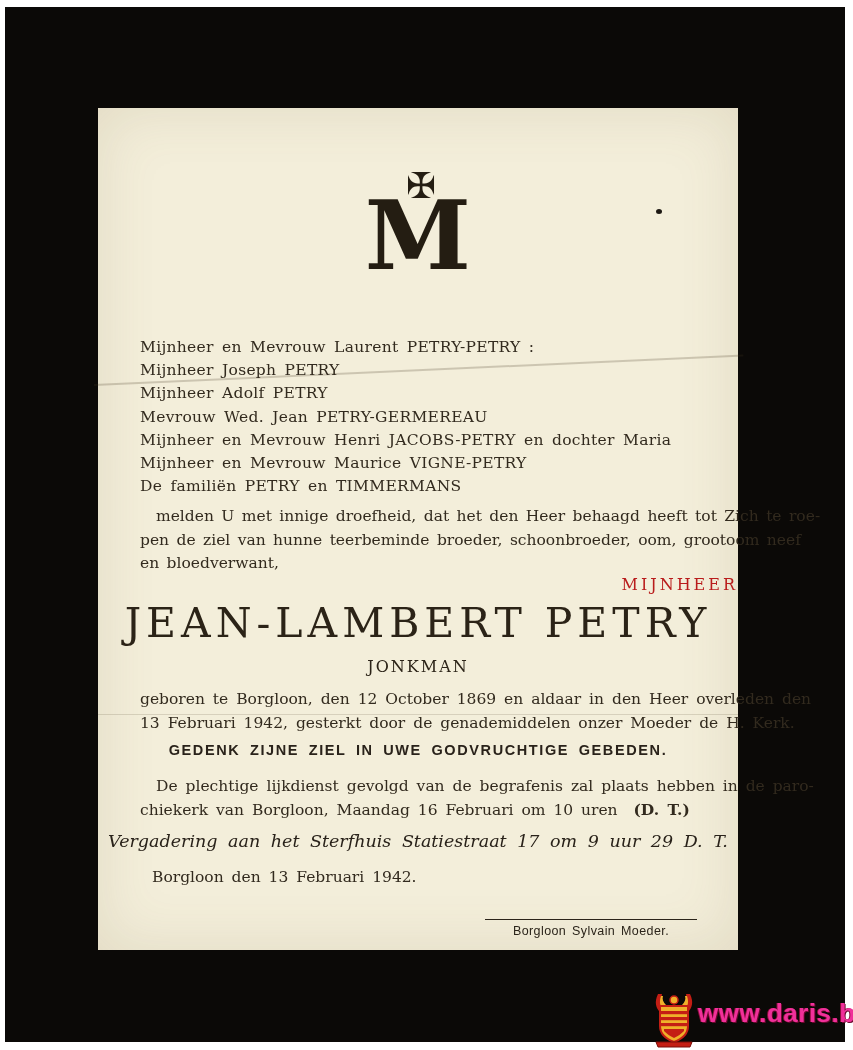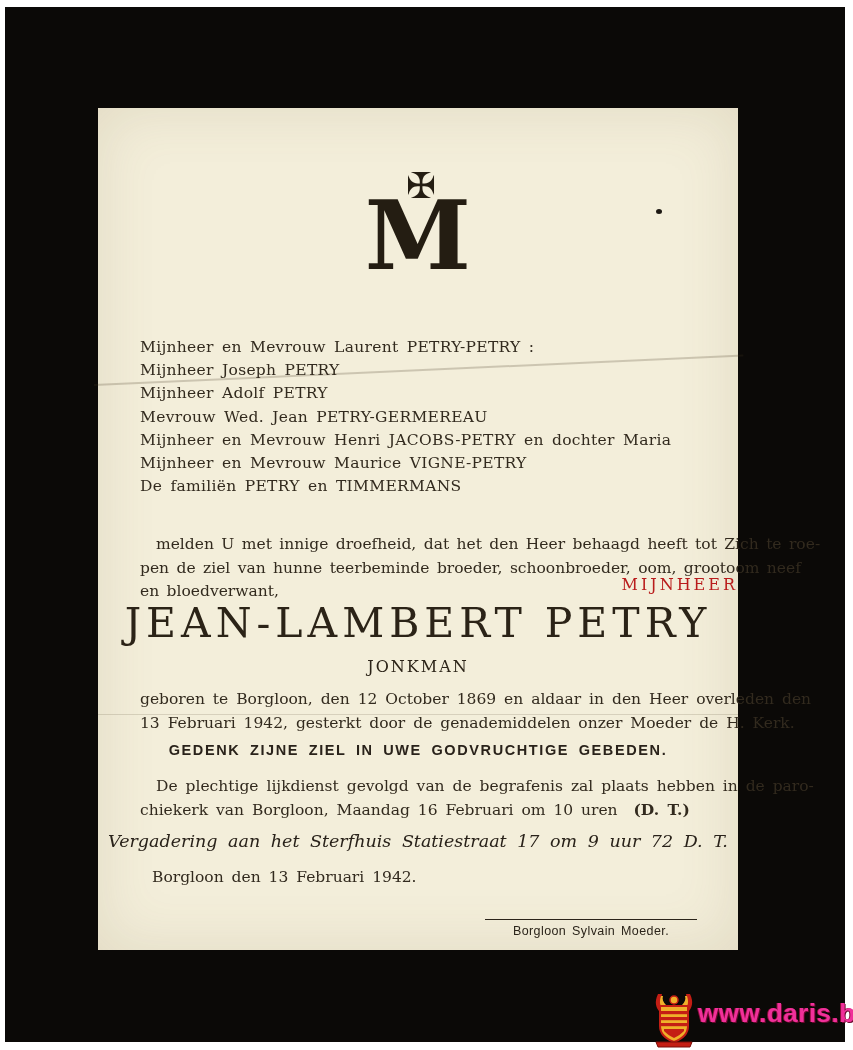--- a/index.html
+++ b/index.html
@@ -51,21 +51,20 @@
   .relatives{
     position:absolute;left:42px;top:228px;width:560px;
     font-size:15.5px;line-height:23.2px;letter-spacing:.3px;word-spacing:3px;
     white-space:nowrap;
   }
   
   .intro{
     position:absolute;left:42px;top:397px;width:588px;
     font-size:15.5px;line-height:23.5px;word-spacing:2.5px;
     white-space:nowrap;
-    margin-top:28px;
   }
   .intro .indent{padding-left:16px;}
   .center-line{position:absolute;left:0;width:640px;text-align:center;}
   .deceased-title{top:467px;font-size:16px;letter-spacing:3px;color:#b91c1c;text-align:right;}
   .deceased-name{
     top:491px;font-size:41px;letter-spacing:5px;color:#2b2317;
     white-space:nowrap;
   }
   .deceased-status{top:549px;font-size:16px;letter-spacing:2px;color:#2b2317;}
   .life{
@@ -157,21 +156,21 @@
     <div>13 Februari 1942, gesterkt door de genademiddelen onzer Moeder de H. Kerk.</div>
   </div>
 
   <div class="center-line memorial">GEDENK ZIJNE ZIEL IN UWE GODVRUCHTIGE GEBEDEN.</div>
 
   <div class="funeral">
     <div class="indent">De plechtige lijkdienst gevolgd van de begrafenis zal plaats hebben in  de paro-</div>
     <div><span>chiekerk van Borgloon, Maandag 16 Februari om 10 uren </span><b>(D. T.)</b></div>
   </div>
 
-  <div class="center-line gathering">Vergadering aan het Sterfhuis Statiestraat 17  om 9 uur 72 D. T.</div>
+  <div class="center-line gathering">Vergadering aan het Sterfhuis Statiestraat 17  om 9 uur 29 D. T.</div>
 
   <div class="dateline">Borgloon den  13 Februari 1942.</div>
 
   <div class="printer-rule"></div>
   <div class="printer-line">Borgloon Sylvain Moeder.</div>
 
 </div>
 
 <div class="watermark">
   <svg class="shield" width="44" height="56" viewBox="0 0 44 56">

